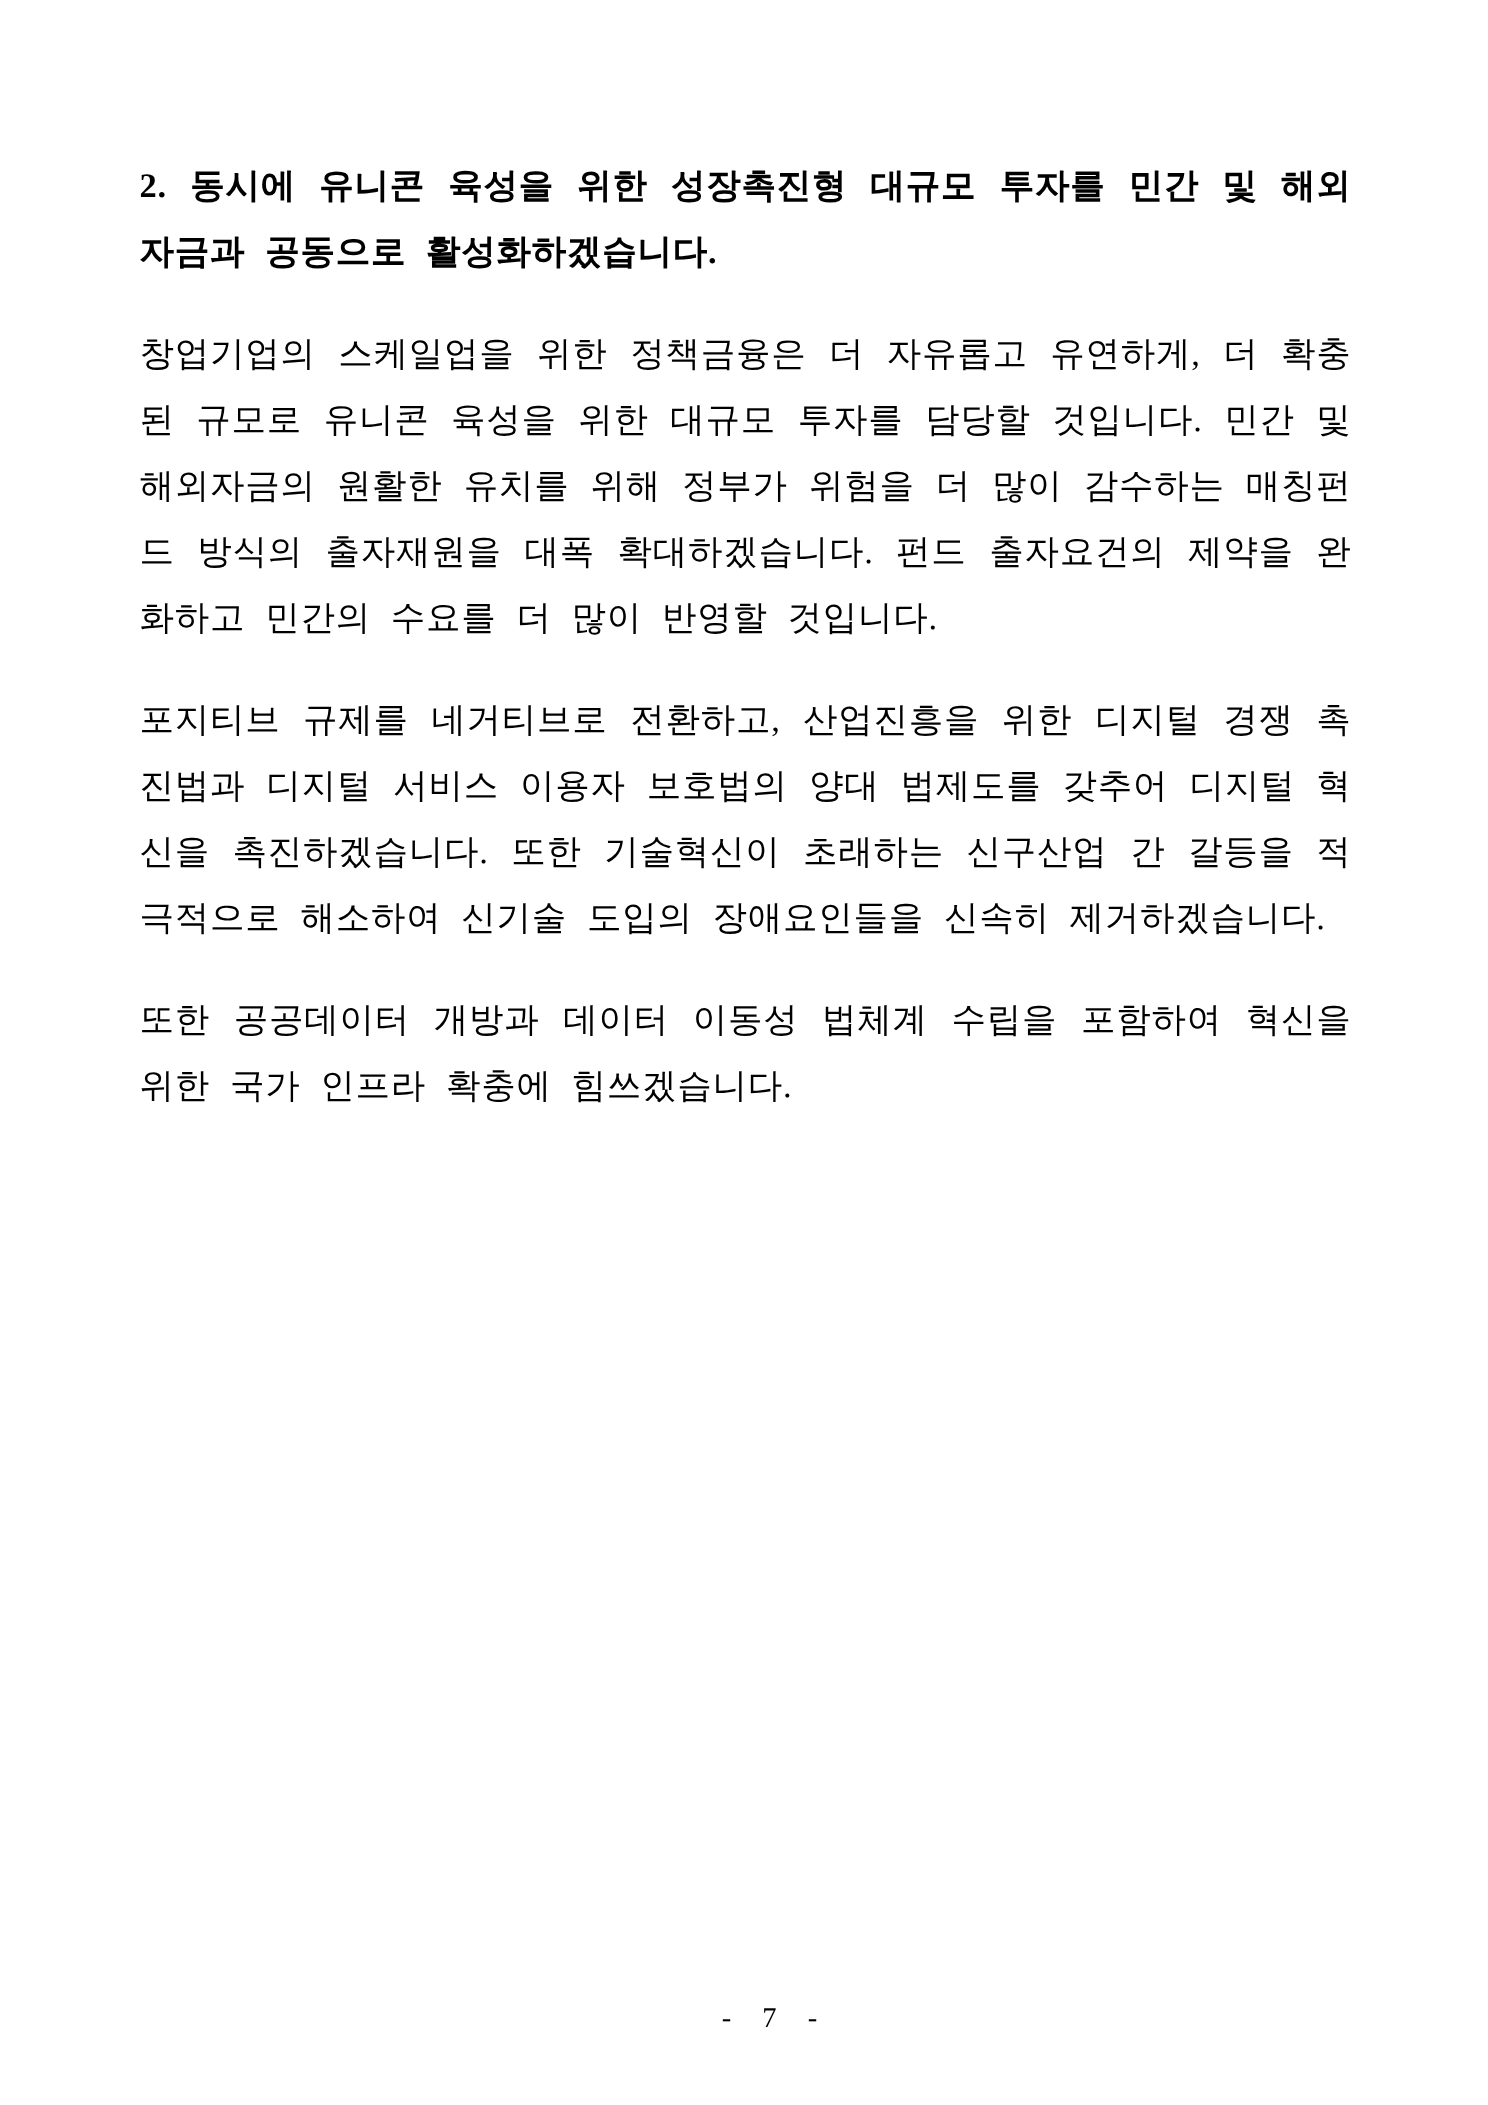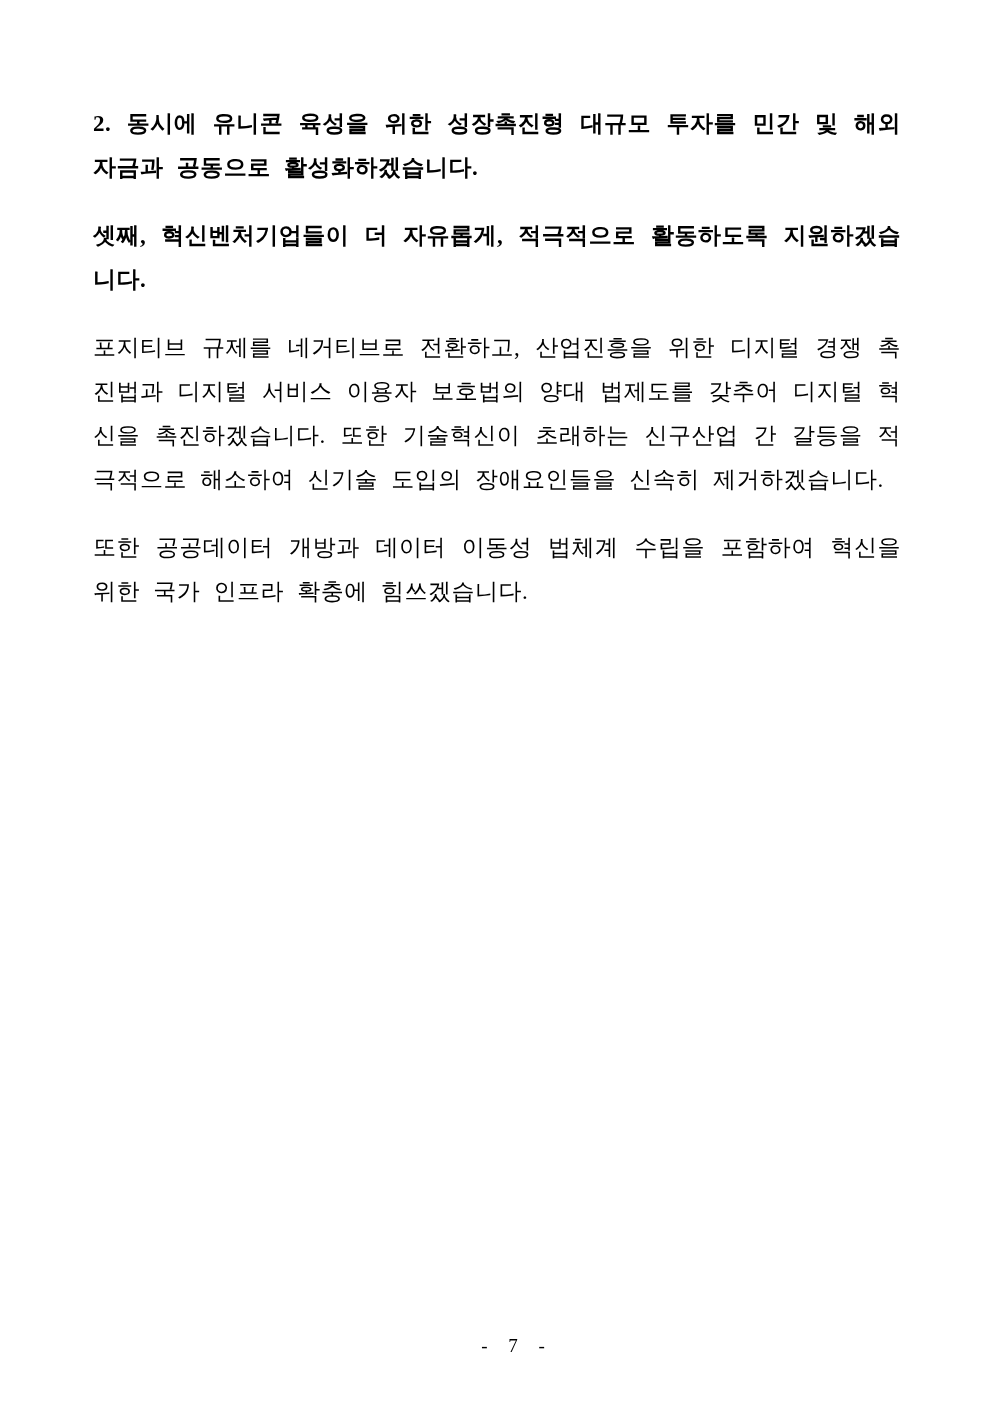--- a/index.html
+++ b/index.html
@@ -47,18 +47,18 @@
     word-spacing: 4px;
     color: #000000;
   }
 </style>
 </head>
 <body>
 
 <div class="page">
   <div class="content">
     <p class="block heading">2. 동시에 유니콘 육성을 위한 성장촉진형 대규모 투자를 민간 및 해외자금과 공동으로 활성화하겠습니다.</p>
-    <p class="block heading">셋째, 혁신벤처기업들이 더 자유롭게, 적극적으로 활동하도록 지원하겠습니다.</p>
+    <p class="block">창업기업의 스케일업을 위한 정책금융은 더 자유롭고 유연하게, 더 확충된 규모로 유니콘 육성을 위한 대규모 투자를 담당할 것입니다. 민간 및 해외자금의 원활한 유치를 위해 정부가 위험을 더 많이 감수하는 매칭펀드 방식의 출자재원을 대폭 확대하겠습니다. 펀드 출자요건의 제약을 완화하고 민간의 수요를 더 많이 반영할 것입니다.</p>
     <p class="block">포지티브 규제를 네거티브로 전환하고, 산업진흥을 위한 디지털 경쟁 촉진법과 디지털 서비스 이용자 보호법의 양대 법제도를 갖추어 디지털 혁신을 촉진하겠습니다. 또한 기술혁신이 초래하는 신구산업 간 갈등을 적극적으로 해소하여 신기술 도입의 장애요인들을 신속히 제거하겠습니다.</p>
     <p class="block">또한 공공데이터 개방과 데이터 이동성 법체계 수립을 포함하여 혁신을 위한 국가 인프라 확충에 힘쓰겠습니다.</p>
   </div>
   <div class="page-number">- 7 -</div>
 </div>
 
 </body></html>

